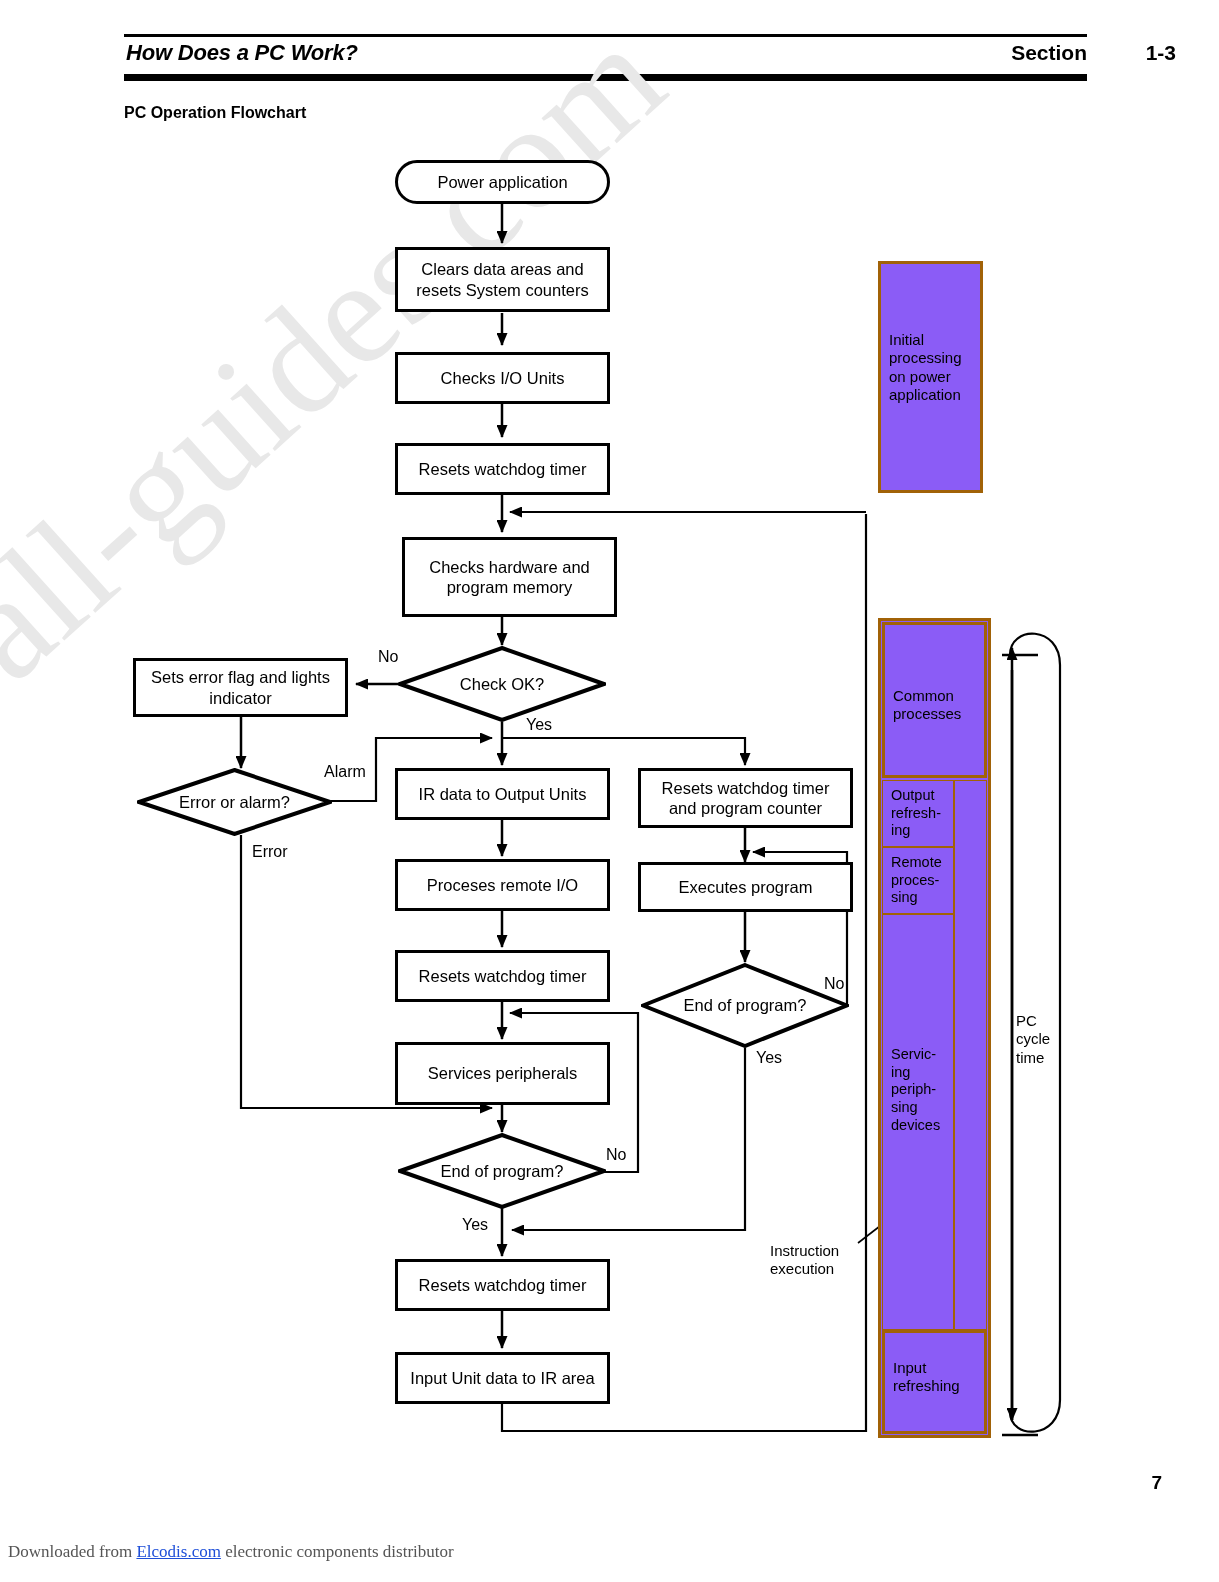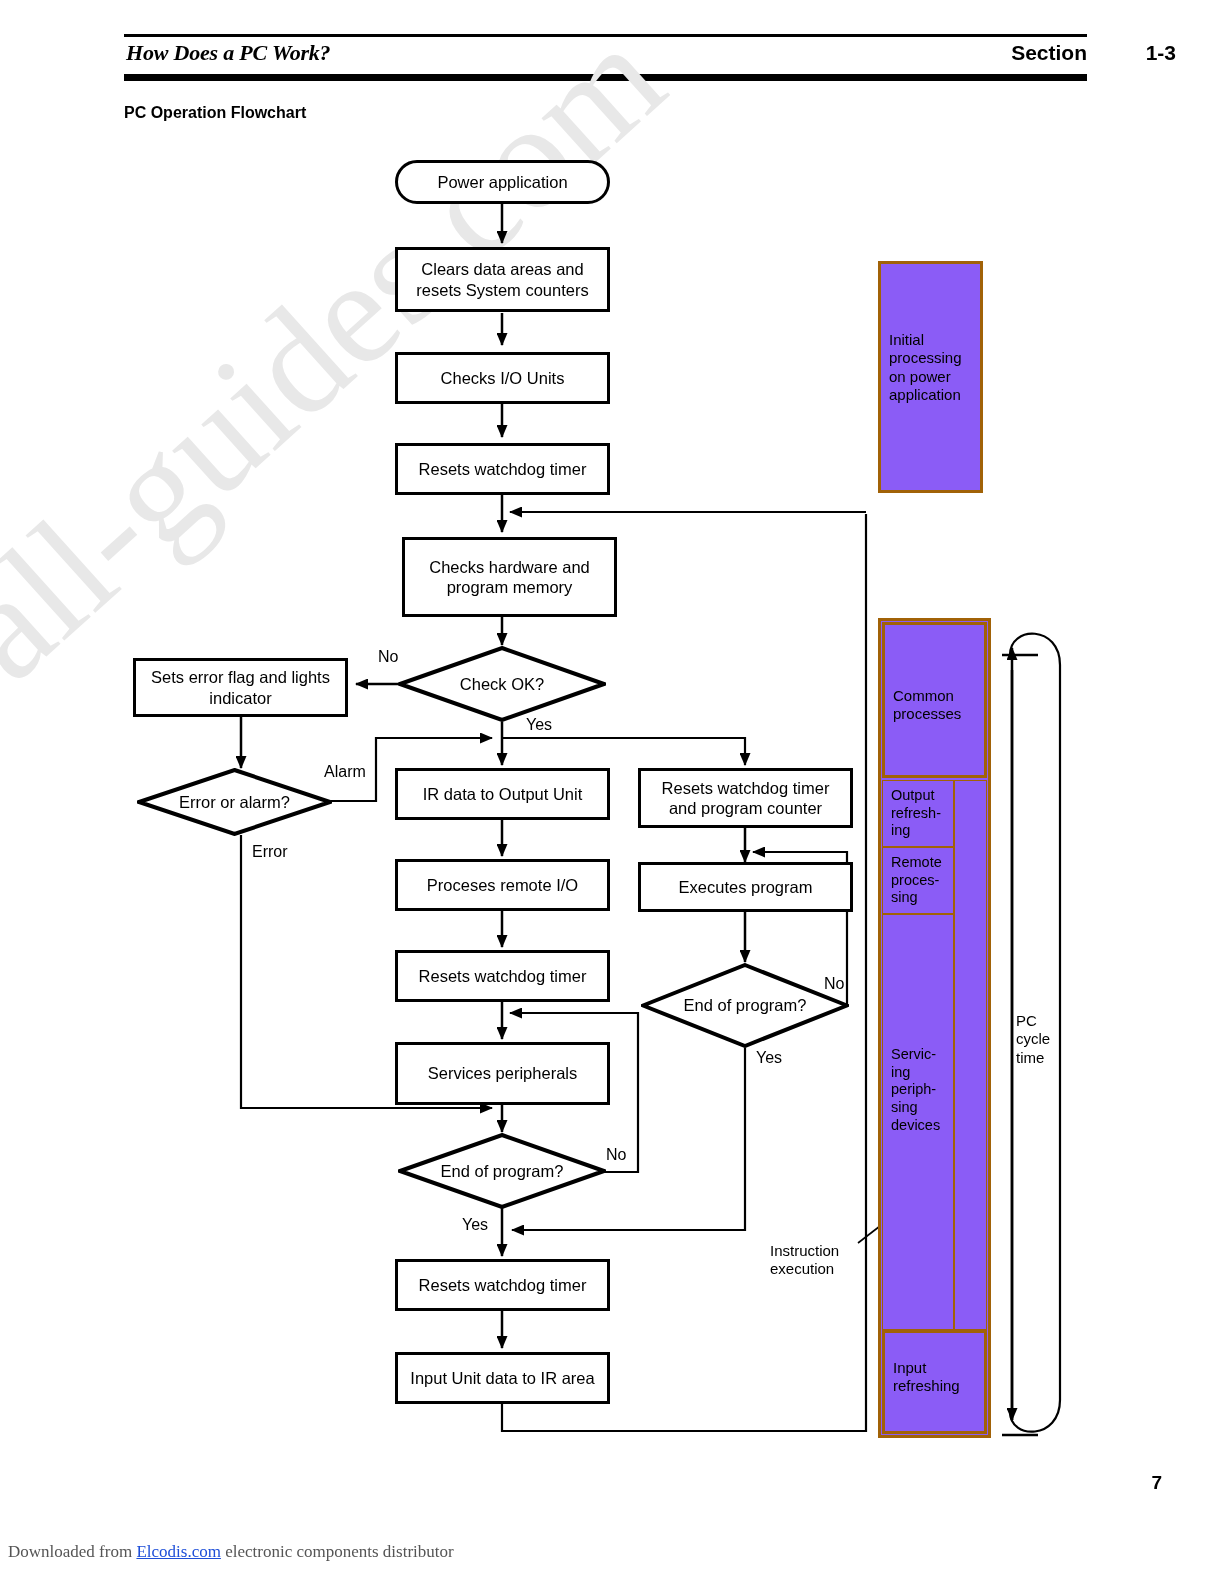--- a/index.html
+++ b/index.html
@@ -15,21 +15,21 @@
   .hdr-rule-top {
     position:absolute; left:124px; top:34px; width:963px; height:3px;
     background:#000;
   }
   .hdr-rule-bot {
     position:absolute; left:124px; top:74px; width:963px; height:7px;
     background:#000;
   }
   .hdr-title {
     position:absolute; left:126px; top:40px;
-    font-family:Liberation Serif, serif;
+    font-family:Liberation Sans, sans-serif;
     font-style:italic; font-weight:bold; font-size:22px;
     letter-spacing:-0.2px;
   }
   .hdr-section {
     position:absolute; top:41px; right:132px;
     font-weight:bold; font-size:21px;
   }
   .hdr-num {
     position:absolute; top:41px; right:43px;
     font-weight:bold; font-size:21px;
@@ -209,21 +209,21 @@
     </div>
 
     <div class="diamond-wrap" style="left:137px; top:768px; width:195px; height:68px;">
       <svg width="195" height="68" viewBox="0 0 195 68">
         <polygon points="97.5,2 193,34 97.5,66 2,34" fill="#fff" stroke="#000" stroke-width="4"></polygon>
       </svg>
       <div class="diamond-label">Error or alarm?</div>
     </div>
 
     <div class="node" style="left:395px; top:768px; width:215px; height:52px;">
-      <span>IR data to Output Unit</span>
+      <span>IR data to Output Units</span>
     </div>
 
     <div class="node" style="left:638px; top:768px; width:215px; height:60px;">
       <span>Resets watchdog timer and program counter</span>
     </div>
 
     <div class="node" style="left:395px; top:859px; width:215px; height:52px;">
       <span>Proceses remote I/O</span>
     </div>
 

